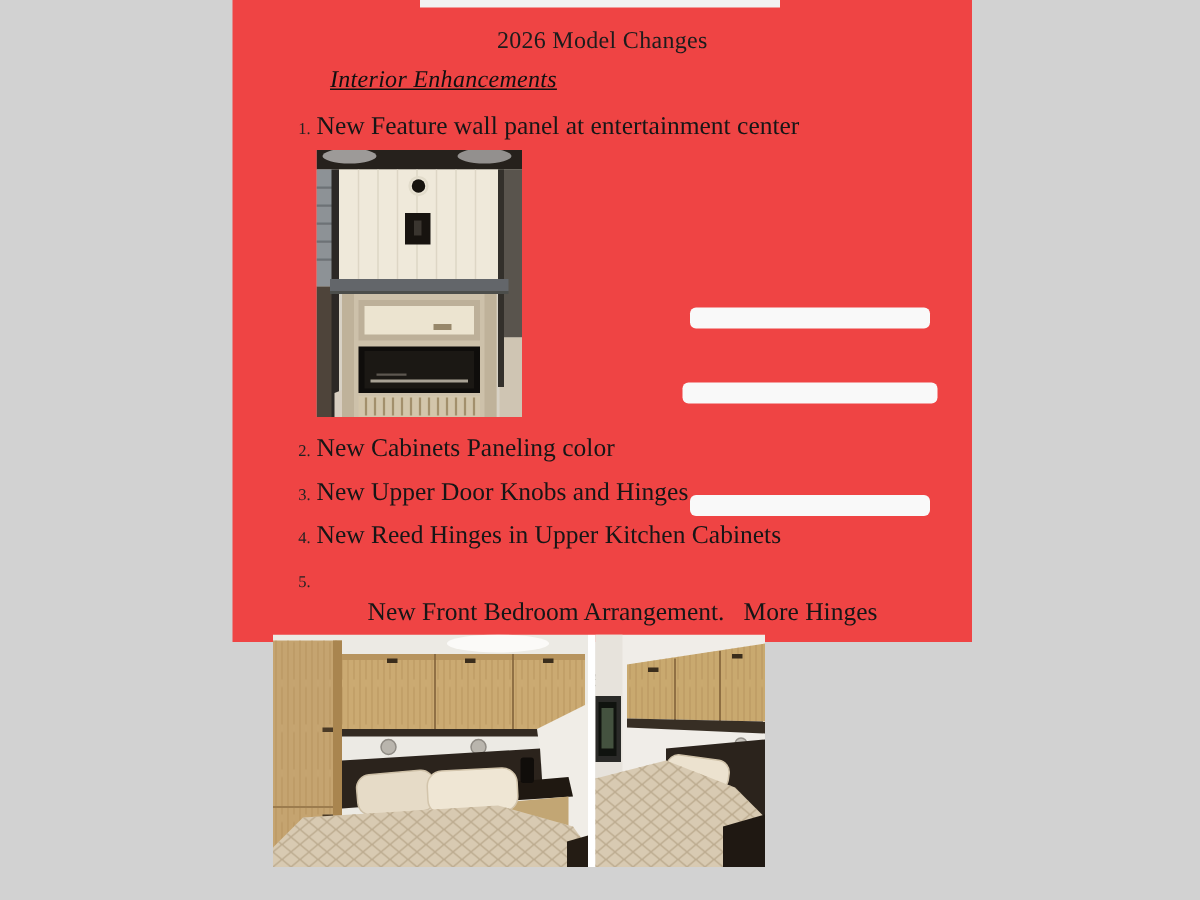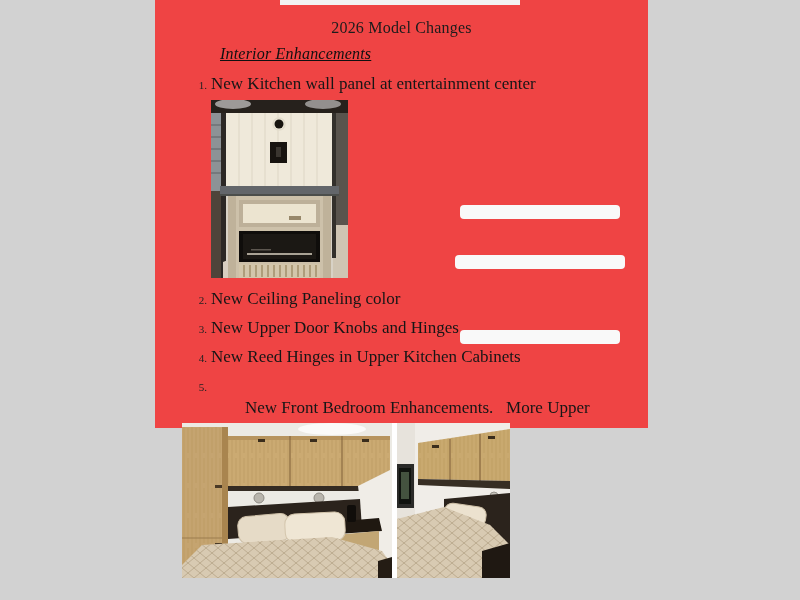--- a/index.html
+++ b/index.html
@@ -52,21 +52,21 @@
 
     <div class="ghost" style="left:305px;top:205px;width:160px;height:14px;"></div>
     <div class="ghost" style="left:300px;top:255px;width:170px;height:14px;"></div>
     <div class="ghost" style="left:305px;top:330px;width:160px;height:14px;"></div>
 
     <div class="page-title">2026 Model Changes</div>
     <div class="section-heading">Interior Enhancements</div>
 
     <div class="item i1">
       <span class="num">1.</span>
-      <span class="txt">New Kitchen wall panel at entertainment center</span>
+      <span class="txt">New Feature wall panel at entertainment center</span>
     </div>
 
     <div class="photo1">
       <svg viewBox="0 0 137 178" preserveAspectRatio="none">
         <rect width="137" height="178" fill="#d8d2c6"></rect>
 
         <rect x="0" y="0" width="137" height="13" fill="#26211c"></rect>
         <ellipse cx="22" cy="4" rx="18" ry="5" fill="#ffffff" opacity="0.55"></ellipse>
         <ellipse cx="112" cy="4" rx="18" ry="5" fill="#ffffff" opacity="0.5"></ellipse>
 
@@ -104,34 +104,34 @@
 
         <rect x="28" y="164" width="81" height="14" fill="#d3c6ab"></rect>
         <path d="M33 165 V177 M39 165 V177 M45 165 V177 M51 165 V177 M57 165 V177 M63 165 V177 M69 165 V177 M75 165 V177 M81 165 V177 M87 165 V177 M93 165 V177 M99 165 V177 M105 165 V177" stroke="#a3906c" stroke-width="1.5"></path>
 
         <polygon points="12,162 17,160 17,178 12,178" fill="#d8cec0"></polygon>
       </svg>
     </div>
 
     <div class="item i2">
       <span class="num">2.</span>
-      <span class="txt">New Ceiling Paneling color</span>
+      <span class="txt">New Cabinets Paneling color</span>
     </div>
     <div class="item i3">
       <span class="num">3.</span>
       <span class="txt">New Upper Door Knobs and Hinges</span>
     </div>
     <div class="item i4">
       <span class="num">4.</span>
       <span class="txt">New Reed Hinges in Upper Kitchen Cabinets</span>
     </div>
     <div class="item i5">
       <span class="num">5.</span>
       <span class="txt">
-        <span>New Front Bedroom Enhancements.   More Upper</span><br>
+        <span>New Front Bedroom Arrangement.   More Hinges</span><br>
         <span>Storage and Bigger Bedroom Window</span>
       </span>
     </div>
 
     <div class="photo2">
       <svg viewBox="0 0 328 155" preserveAspectRatio="none">
         <defs>
           <pattern id="quilt" width="12" height="10" patternUnits="userSpaceOnUse">
             <path d="M0 5 L6 0 L12 5 L6 10 Z" fill="none" stroke="#bcab8f" stroke-width="1"></path>
           </pattern>

